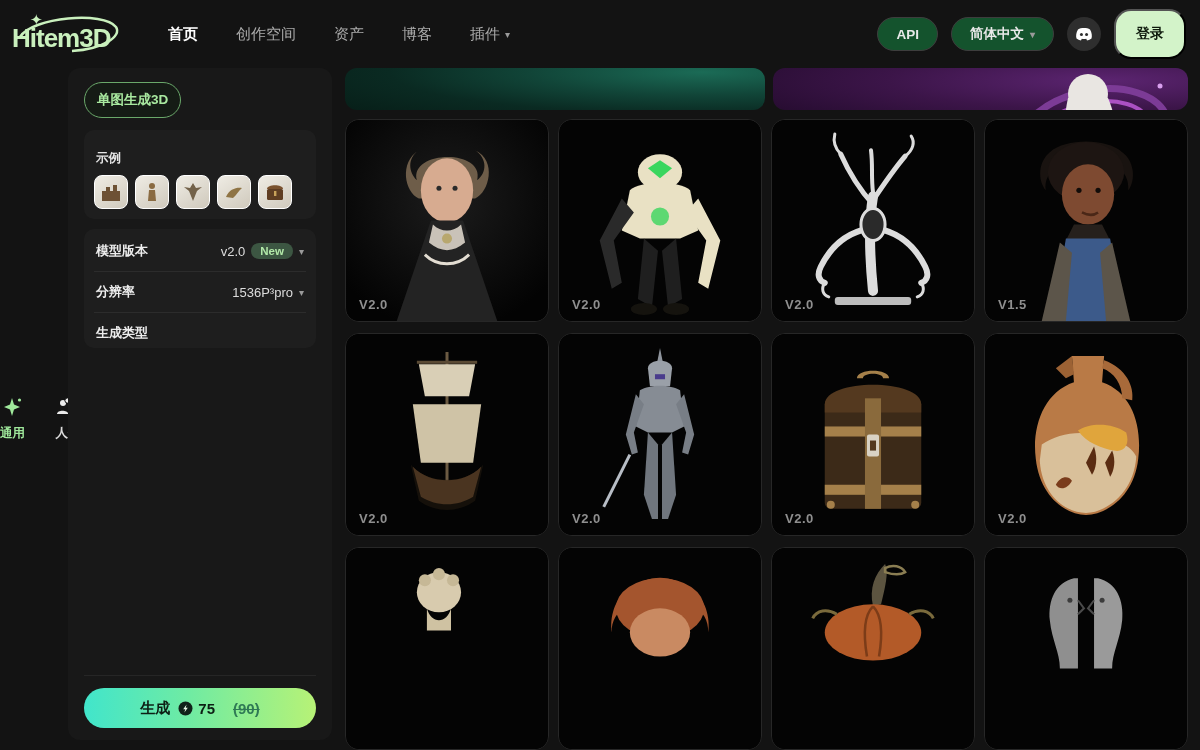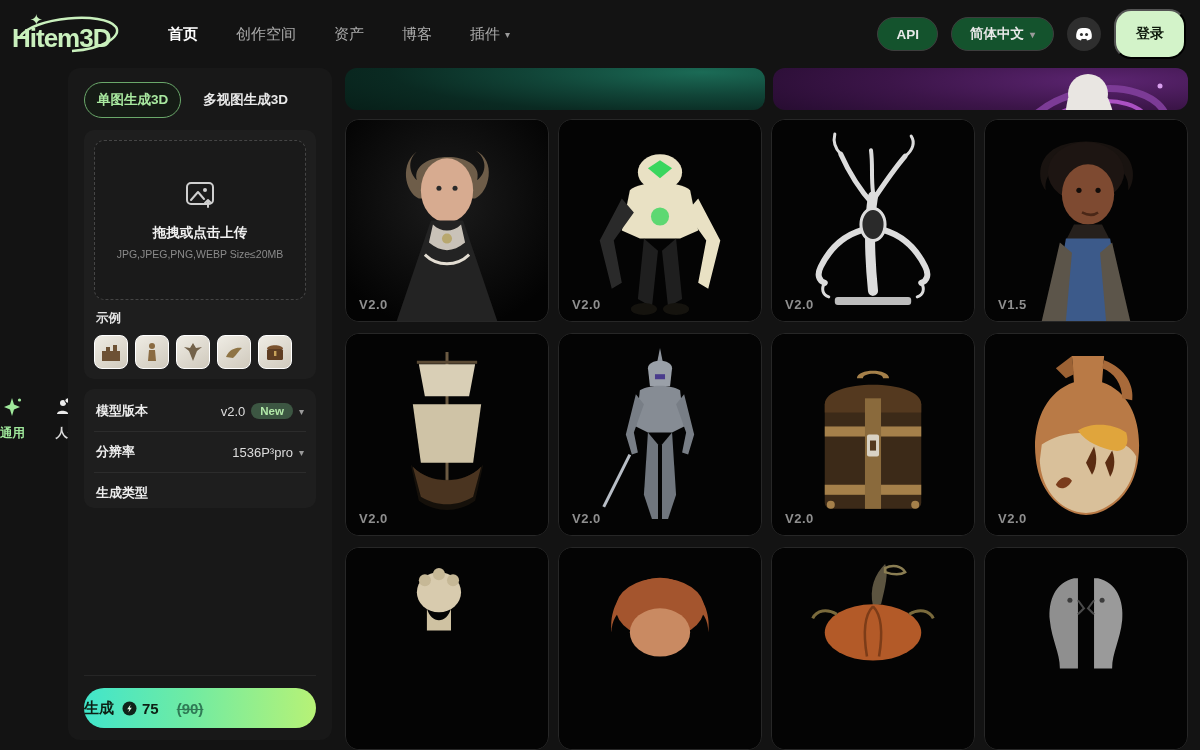--- a/index.html
+++ b/index.html
@@ -56,21 +56,21 @@
   .new-badge { background:#3c5642; color:#b2e8a8; font-size:11.5px; font-weight:bold; padding:2px 9px; border-radius:9px; }
   .gentype { padding:10px 2px 4px; border-top:1px solid #2c2c2c; }
   .radio-row { display:flex; gap:26px; margin-top:10px; }
   .radio-opt { display:flex; align-items:center; gap:7px; font-size:13px; color:#e6e6e6; cursor:pointer; }
   .radio-circle { width:15px; height:15px; border-radius:50%; border:1.5px solid #7a7a7a; }
   .radio-circle.checked { border-color:#7ddb82; display:flex; align-items:center; justify-content:center; }
   .radio-circle.checked::after { content:""; width:7px; height:7px; border-radius:50%; background:#7ddb82; }
   .generate-wrap { margin-top:auto; border-top:1px solid #262626; padding-top:12px; }
   .generate-btn { height:40px; width:100%; border:none; border-radius:20px; cursor:pointer;
                   background:linear-gradient(90deg,#41e5cb 0%,#6feba3 45%,#b7f276 100%);
-                  display:flex; align-items:center; justify-content:flex-start; gap:5px;
+                  display:flex; align-items:center; justify-content:center; gap:5px;
                   font-family:"Liberation Sans", sans-serif; font-size:15px; font-weight:bold; color:#0d1f14; }
   .generate-old { color:#2f7a55; text-decoration:line-through; font-weight:bold; margin-left:13px; }
 
   
   .main { flex:1; padding:0 12px 0 13px; display:flex; flex-direction:column; }
   .banners { display:flex; gap:8px; height:130px; }
   .banner { border-radius:12px; position:relative; overflow:hidden; cursor:pointer; }
   .banner-1 { flex:0 0 420px;
     background:radial-gradient(120% 160% at 85% 10%, #1b6b56 0%, #114538 34%, #0a2a22 62%, #061b15 100%); }
   .banner-2 { flex:1;
@@ -153,34 +153,23 @@
         <path d="M12 4 L13.8 8.2 L18 6 L15.8 10.2 L20 12 L15.8 13.8 L18 18 L13.8 15.8 L12 20 L10.2 15.8 L6 18 L8.2 13.8 L4 12 L8.2 10.2 L6 6 L10.2 8.2 Z" fill="none" stroke="#eaeaea" stroke-width="1.6" stroke-linejoin="round"></path>
         <circle cx="12" cy="12" r="1.6" fill="#eaeaea"></circle>
       </svg>
       <span class="rail-label">3D 浮雕</span>
     </div>
   </div>
 
   <div class="panel">
     <div class="tabs">
       <span class="tab active">单图生成3D</span>
-      <span class="tab">多视图生成3D</span>
     </div>
 
     <div class="section">
-      <div class="upload-box">
-        <svg width="34" height="30" viewBox="0 0 34 30">
-          <rect x="4" y="3" width="26" height="21" rx="4" fill="none" stroke="#cfcfcf" stroke-width="2"></rect>
-          <path d="M8 20 L15 12 L21 19" fill="none" stroke="#cfcfcf" stroke-width="2" stroke-linecap="round" stroke-linejoin="round"></path>
-          <circle cx="22" cy="10" r="2" fill="#cfcfcf"></circle>
-          <path d="M25 27 L25 20 M22 23 L25 20 L28 23" fill="none" stroke="#cfcfcf" stroke-width="2" stroke-linecap="round" stroke-linejoin="round"></path>
-        </svg>
-        <div class="upload-title">拖拽或点击上传</div>
-        <div class="upload-hint">JPG,JPEG,PNG,WEBP Size≤20MB</div>
-      </div>
       <div class="examples-label">示例</div>
       <div class="thumbs">
         <div class="thumb">
           <svg width="26" height="26" viewBox="0 0 26 26">
               <path d="M4 22 L4 12 L8 12 L8 8 L12 8 L12 12 L15 12 L15 6 L19 6 L19 12 L22 12 L22 22 Z" fill="#6d5134"></path>
             </svg>
         </div>
         <div class="thumb">
           <svg width="26" height="26" viewBox="0 0 26 26">
               <circle cx="13" cy="7" r="3" fill="#8a6b42"></circle>

